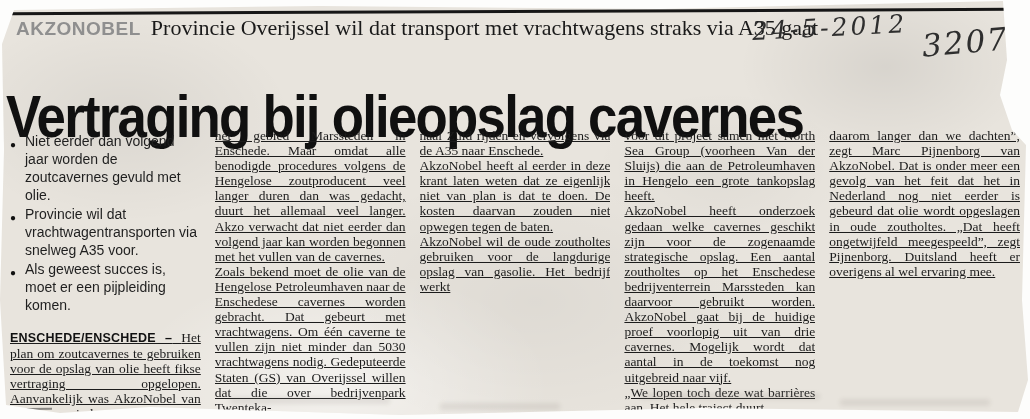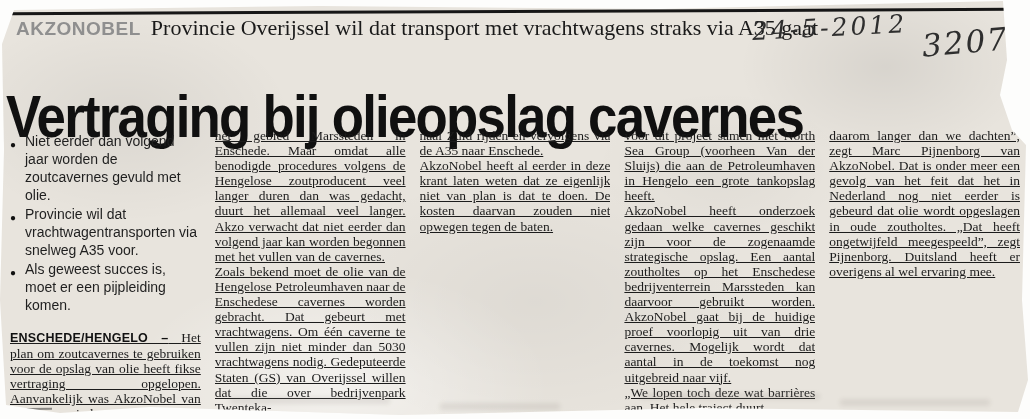--- a/index.html
+++ b/index.html
@@ -106,33 +106,34 @@
 
     <div class="body">
 
       <div class="col">
         <ul class="bullets">
           <li><span class="dot">●</span><span>Niet eerder dan volgend jaar worden de zoutcavernes gevuld met olie.</span></li>
           <li><span class="dot">●</span><span>Provincie wil dat vrachtwagentransporten via snelweg A35 voor.</span></li>
           <li><span class="dot">●</span><span>Als geweest succes is, moet er een pijpleiding komen.</span></li>
         </ul>
         <p class="intro">
-          <span class="dateline">ENSCHEDE/HENGELO –</span>
+          <span class="dateline">ENSCHEDE/ENSCHEDE –</span>
           <span>Het plan om zoutcavernes te gebruiken voor de opslag van olie heeft fikse vertraging opgelopen. Aanvankelijk was AkzoNobel van plan om eind vorig jaar al te beginnen om de olie op te slaan in lege zoutholtes in</span>
         </p>
       </div>
 
       <div class="col">
         <p>het gebied Marssteden in Enschede. Maar omdat alle benodigde procedures volgens de Hengelose zoutproducent veel langer duren dan was gedacht, duurt het allemaal veel langer. Akzo verwacht dat niet eerder dan volgend jaar kan worden begonnen met het vullen van de cavernes.</p>
         <p>Zoals bekend moet de olie van de Hengelose Petroleumhaven naar de Enschedese cavernes worden gebracht. Dat gebeurt met vrachtwagens. Om één caverne te vullen zijn niet minder dan 5030 vrachtwagens nodig. Gedeputeerde Staten (GS) van Overijssel willen dat die over bedrijvenpark Twenteka-</p>
       </div>
 
       <div class="col">
         <p>naal Zuid rijden en vervolgens via de A35 naar Enschede.</p>
         <p>AkzoNobel heeft al eerder in deze krant laten weten dat ze eigenlijk niet van plan is dat te doen. De kosten daarvan zouden niet opwegen tegen de baten.</p>
+        <p>AkzoNobel wil de oude zoutholtes gebruiken voor de langdurige opslag van gasolie. Het bedrijf werkt</p>
       </div>
 
       <div class="col">
         <p>voor dit project samen met North Sea Group (voorheen Van der Sluijs) die aan de Petroleumhaven in Hengelo een grote tankopslag heeft.</p>
         <p>AkzoNobel heeft onderzoek gedaan welke cavernes geschikt zijn voor de zogenaamde strategische opslag. Een aantal zoutholtes op het Enschedese bedrijventerrein Marssteden kan daarvoor gebruikt worden. AkzoNobel gaat bij de huidige proef voorlopig uit van drie cavernes. Mogelijk wordt dat aantal in de toekomst nog uitgebreid naar vijf.</p>
         <p>„We lopen toch deze wat barrières aan. Het hele traject duurt</p>
       </div>
 
       <div class="col">
         <p>daarom langer dan we dachten”, zegt Marc Pijnenborg van AkzoNobel. Dat is onder meer een gevolg van het feit dat het in Nederland nog niet eerder is gebeurd dat olie wordt opgeslagen in oude zoutholtes. „Dat heeft ongetwijfeld meegespeeld”, zegt Pijnenborg. Duitsland heeft er overigens al wel ervaring mee.</p>

